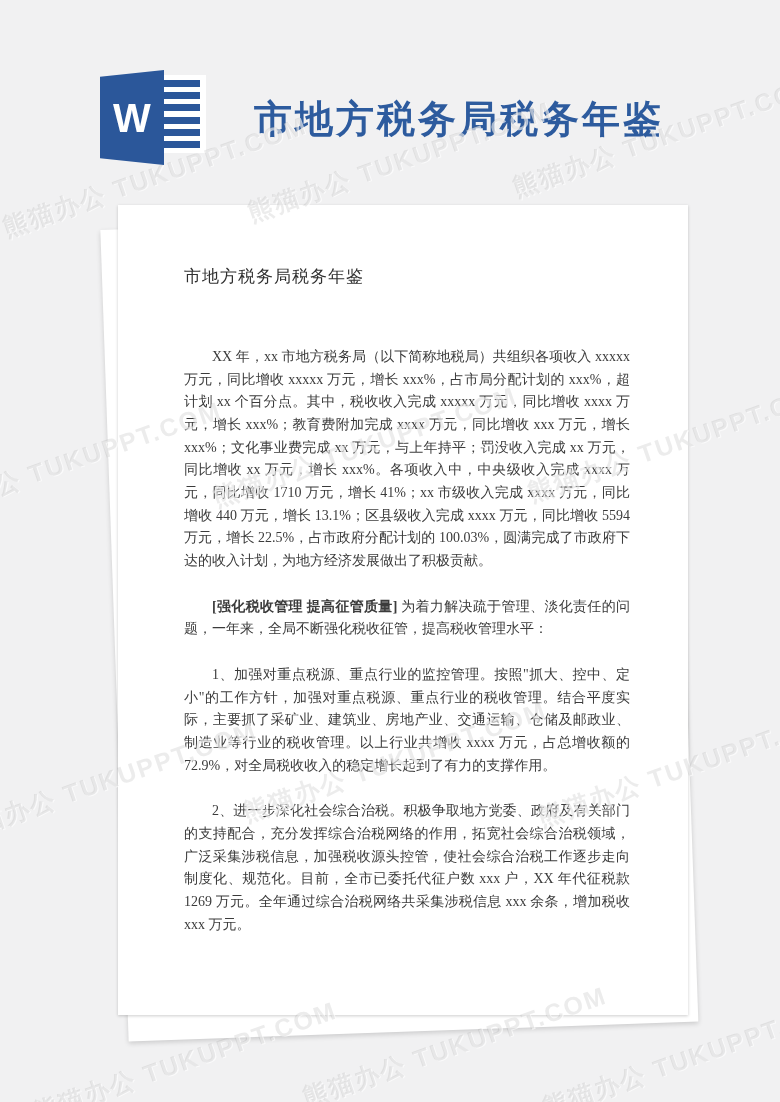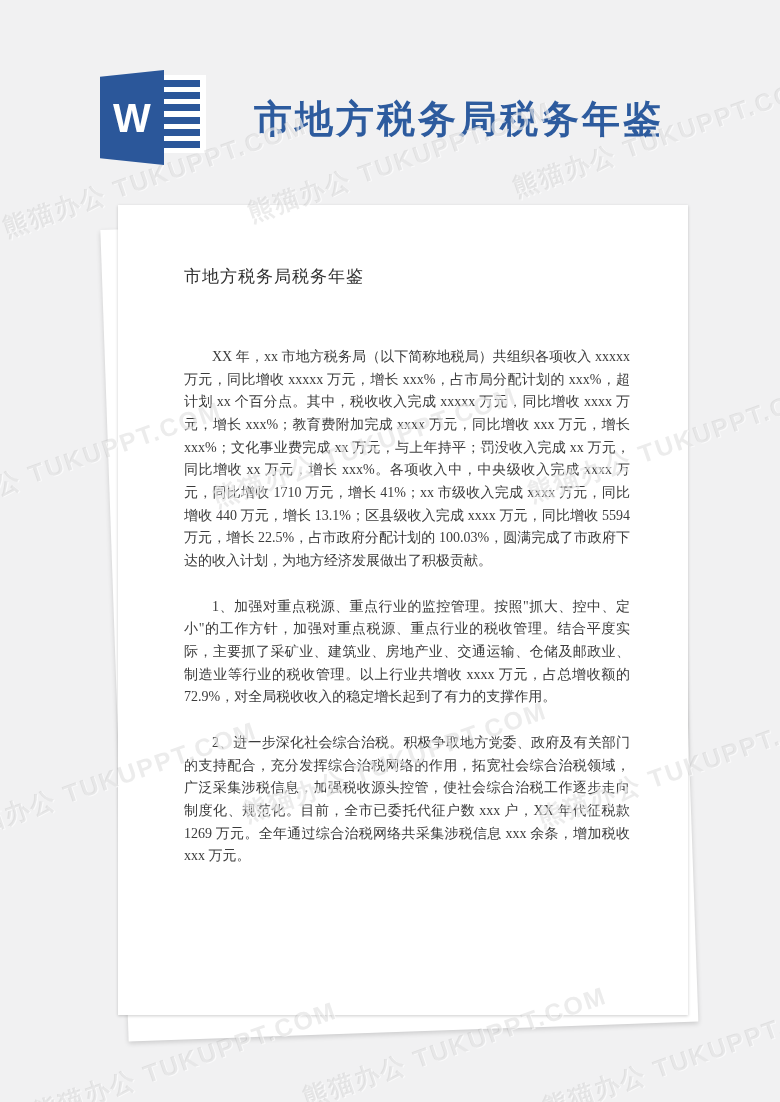--- a/index.html
+++ b/index.html
@@ -97,20 +97,21 @@
     </div>
     <h1 class="app-title">市地方税务局税务年鉴</h1>
   </div>
 
   <div class="page page-back"></div>
 
   <div class="page page-front">
     <h2 class="doc-title">市地方税务局税务年鉴</h2>
     <div class="doc-body" id="doc-body">
         <p><span>XX 年，xx 市地方税务局（以下简称地税局）共组织各项收入 xxxxx 万元，同比增收 xxxxx 万元，增长 xxx%，占市局分配计划的 xxx%，超计划 xx 个百分点。其中，税收收入完成 xxxxx 万元，同比增收 xxxx 万元，增长 xxx%；教育费附加完成 xxxx 万元，同比增收 xxx 万元，增长 xxx%；文化事业费完成 xx 万元，与上年持平；罚没收入完成 xx 万元，同比增收 xx 万元，增长 xxx%。各项收入中，中央级收入完成 xxxx 万元，同比增收 1710 万元，增长 41%；xx 市级收入完成 xxxx 万元，同比增收 440 万元，增长 13.1%；区县级收入完成 xxxx 万元，同比增收 5594 万元，增长 22.5%，占市政府分配计划的 100.03%，圆满完成了市政府下达的收入计划，为地方经济发展做出了积极贡献。</span></p>
+        <p><b>[强化税收管理 提高征管质量]</b><span> 为着力解决疏于管理、淡化责任的问题，一年来，全局不断强化税收征管，提高税收管理水平：</span></p>
         <p><span>1、加强对重点税源、重点行业的监控管理。按照"抓大、控中、定小"的工作方针，加强对重点税源、重点行业的税收管理。结合平度实际，主要抓了采矿业、建筑业、房地产业、交通运输、仓储及邮政业、制造业等行业的税收管理。以上行业共增收 xxxx 万元，占总增收额的 72.9%，对全局税收收入的稳定增长起到了有力的支撑作用。</span></p>
         <p><span>2、进一步深化社会综合治税。积极争取地方党委、政府及有关部门的支持配合，充分发挥综合治税网络的作用，拓宽社会综合治税领域，广泛采集涉税信息，加强税收源头控管，使社会综合治税工作逐步走向制度化、规范化。目前，全市已委托代征户数 xxx 户，XX 年代征税款 1269 万元。全年通过综合治税网络共采集涉税信息 xxx 余条，增加税收 xxx 万元。</span></p>
       </div>
   </div>
 
   <div class="wm-layer" id="wm-layer">
       <span class="wm" style="left: -5px; top: 160px;">熊猫办公 TUKUPPT.COM</span>
       <span class="wm" style="left: 240px; top: 145px;">熊猫办公 TUKUPPT.COM</span>
       <span class="wm" style="left: 505px; top: 120px;">熊猫办公 TUKUPPT.COM</span>
       <span class="wm" style="left: -90px; top: 445px;">熊猫办公 TUKUPPT.COM</span>

